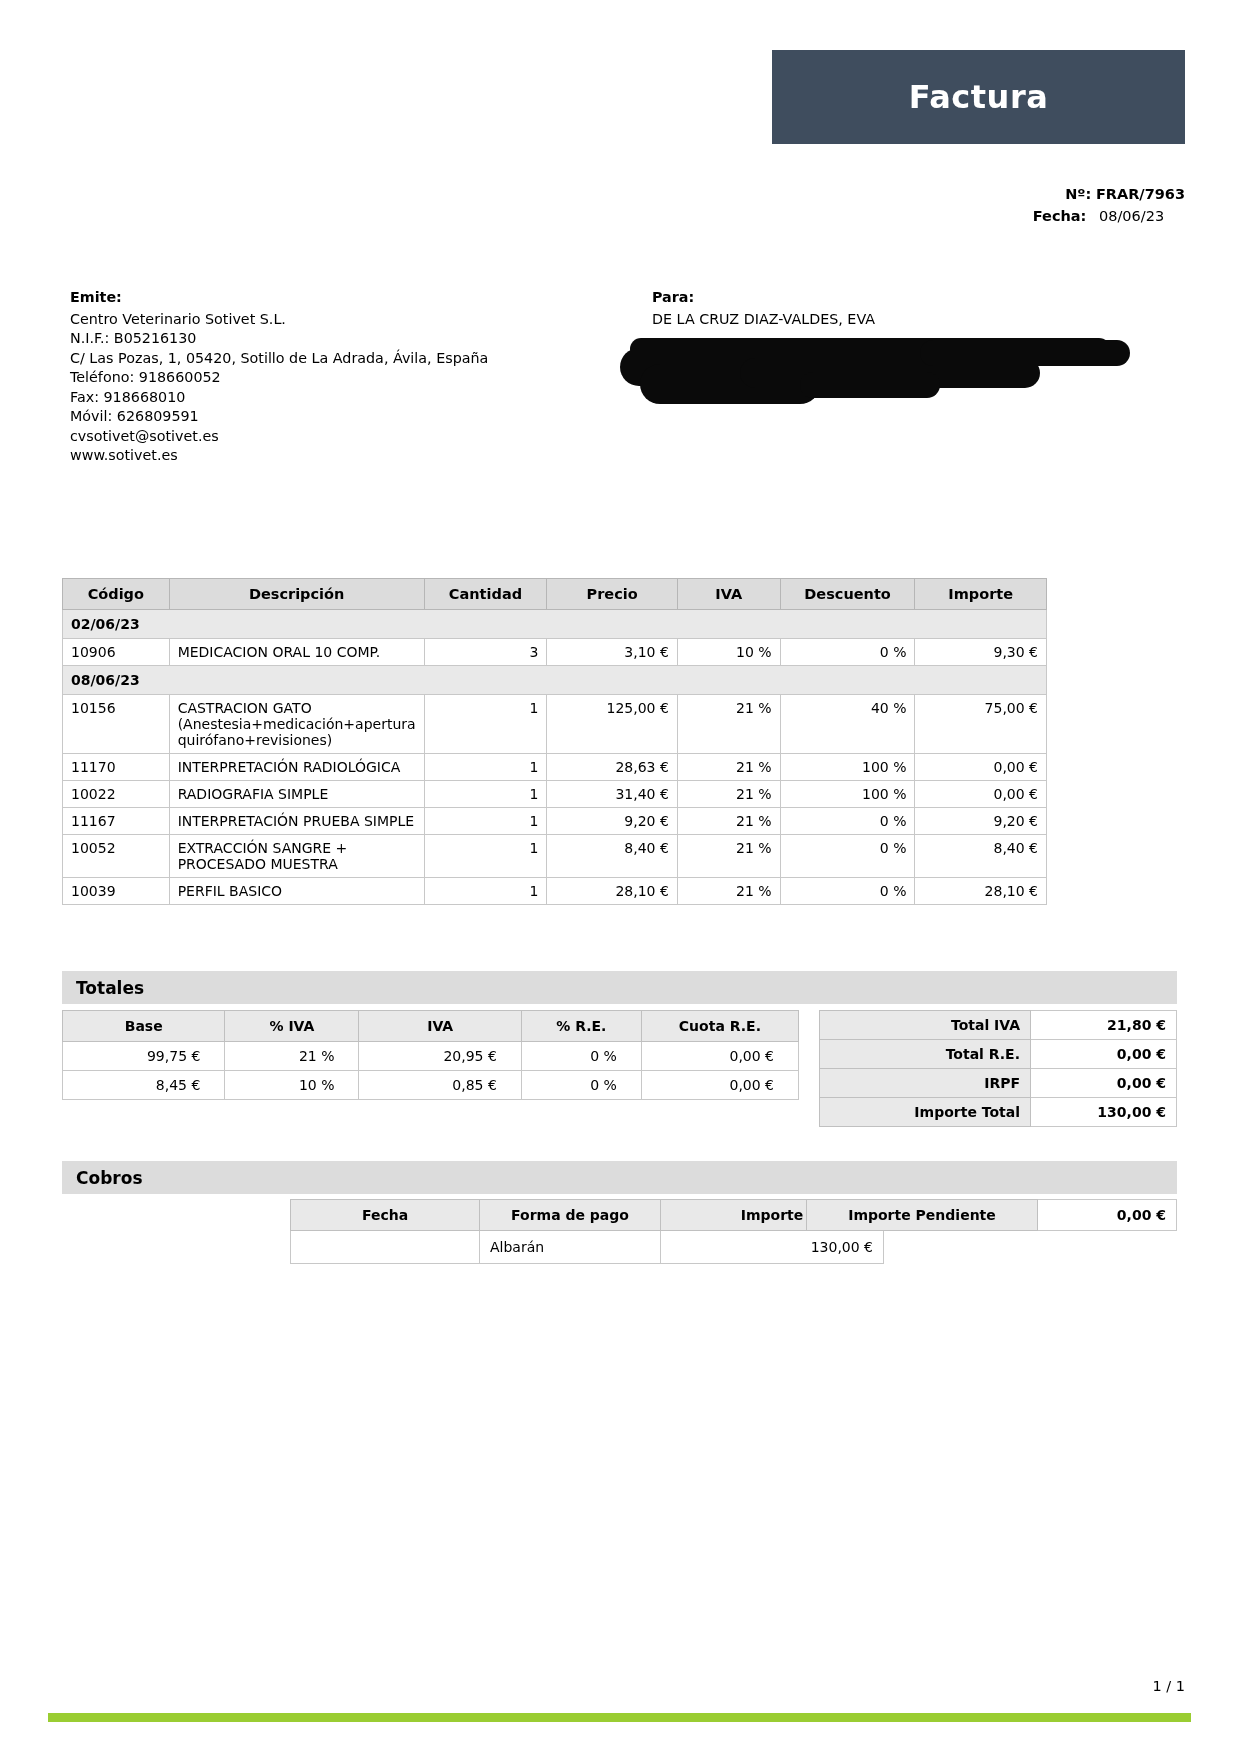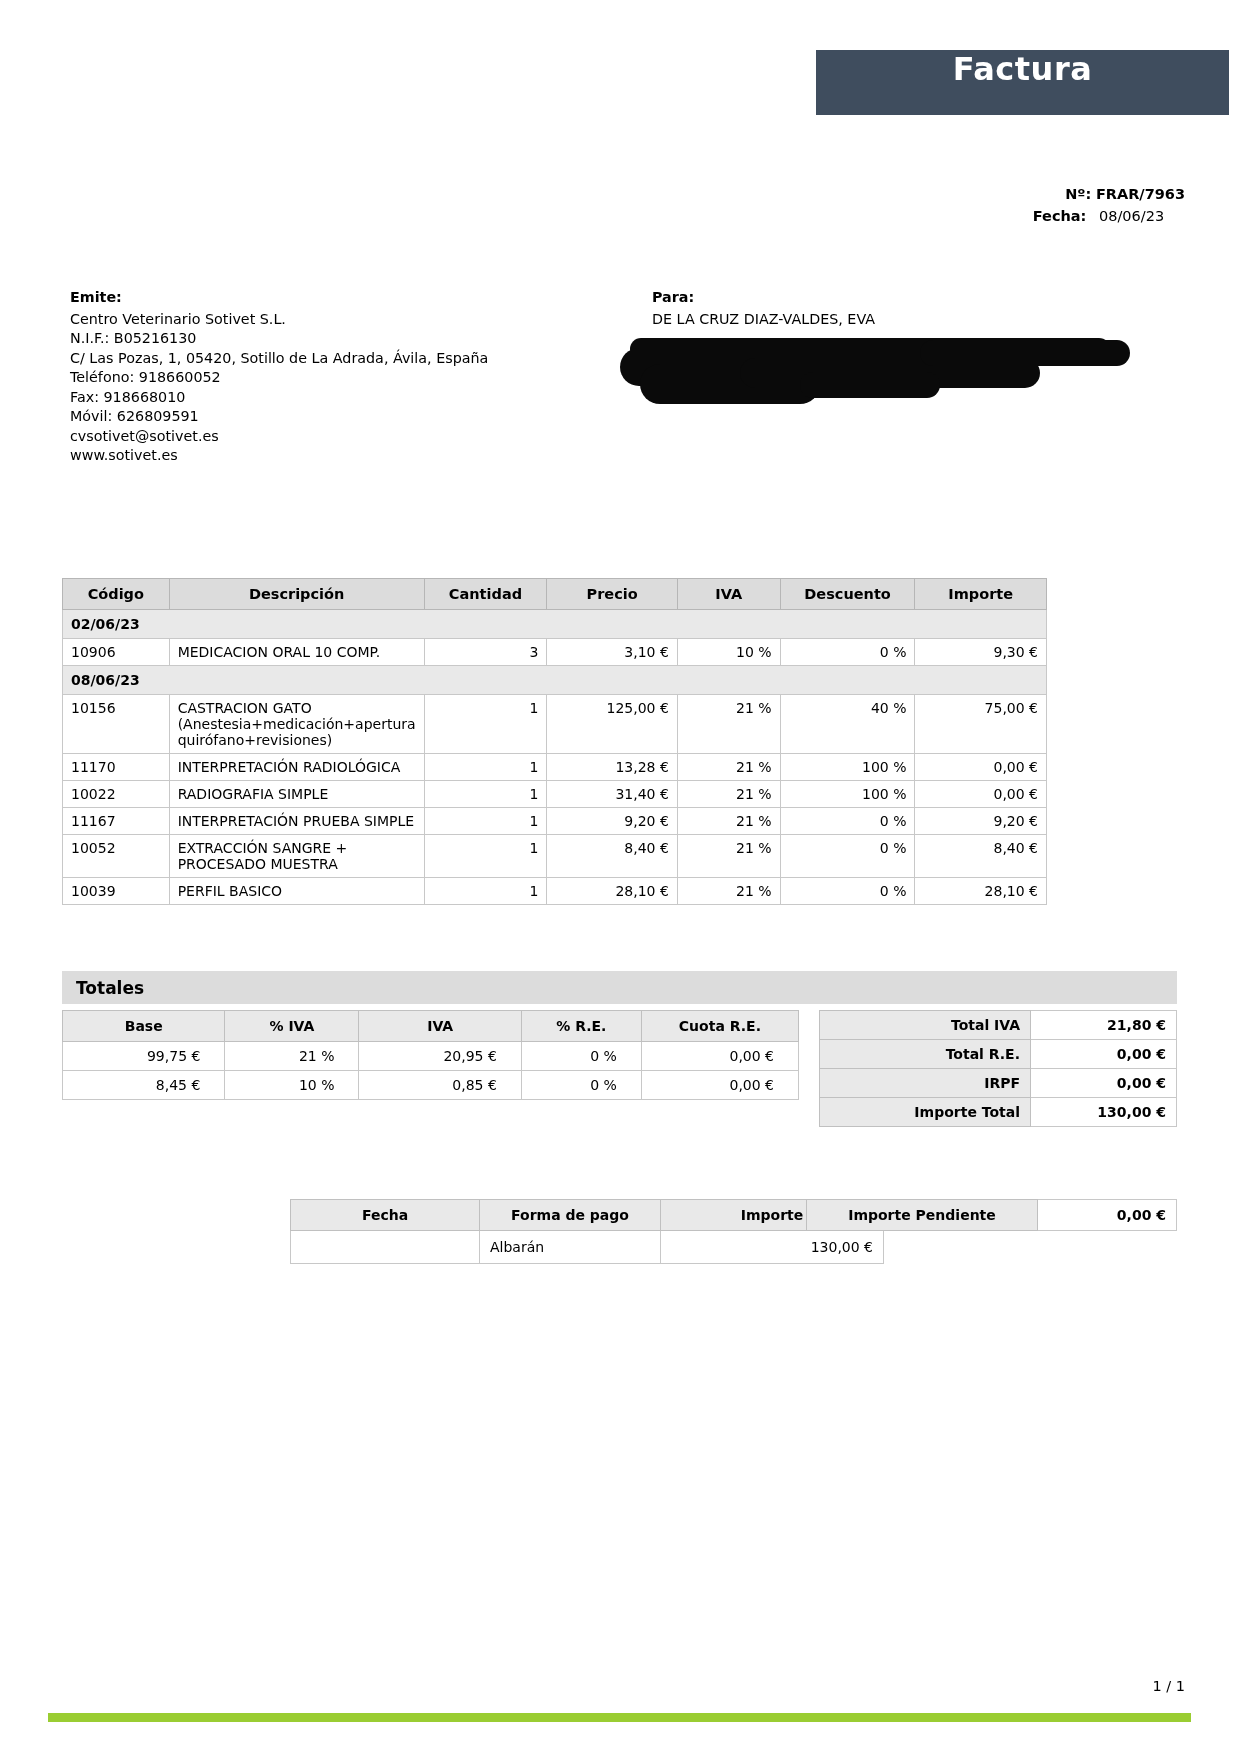--- a/index.html
+++ b/index.html
@@ -18,26 +18,27 @@
   .page {
     position: relative;
     width: 1239px;
     height: 1754px;
     box-sizing: border-box;
   }
 
   
   .title-banner {
     position: absolute;
-    left: 816px;
+    left: 772px;
     top: 50px;
     width: 413px;
-    height: 65px;
+    height: 94px;
     background: #3f4d5e;
     display: flex;
+    align-items: center;
     justify-content: center;
   }
   .title-banner .title-text {
     color: #ffffff;
     font-size: 32px;
     font-weight: bold;
     letter-spacing: 0.5px;
   }
 
   
@@ -346,21 +347,21 @@
         <td class="num">1</td>
         <td class="num">125,00 €</td>
         <td class="num">21 %</td>
         <td class="num">40 %</td>
         <td class="num">75,00 €</td>
       </tr>
       <tr>
         <td class="code">11170</td>
         <td class="desc">INTERPRETACIÓN RADIOLÓGICA</td>
         <td class="num">1</td>
-        <td class="num">13,28 €</td>
+        <td class="num">28,63 €</td>
         <td class="num">21 %</td>
         <td class="num">100 %</td>
         <td class="num">0,00 €</td>
       </tr>
       <tr>
         <td class="code">10022</td>
         <td class="desc">RADIOGRAFIA SIMPLE</td>
         <td class="num">1</td>
         <td class="num">31,40 €</td>
         <td class="num">21 %</td>
@@ -443,20 +444,23 @@
         <td class="lbl">IRPF</td>
         <td class="val">0,00 €</td>
       </tr>
       <tr>
         <td class="lbl">Importe Total</td>
         <td class="val">130,00 €</td>
       </tr>
     </tbody>
   </table>
 
+  <div class="section-bar" id="bar-cobros">
+    <span>Cobros</span>
+  </div>
 
   <table class="cobros">
     <thead>
       <tr>
         <th>Fecha</th>
         <th>Forma de pago</th>
         <th>Importe</th>
       </tr>
     </thead>
     <tbody>

